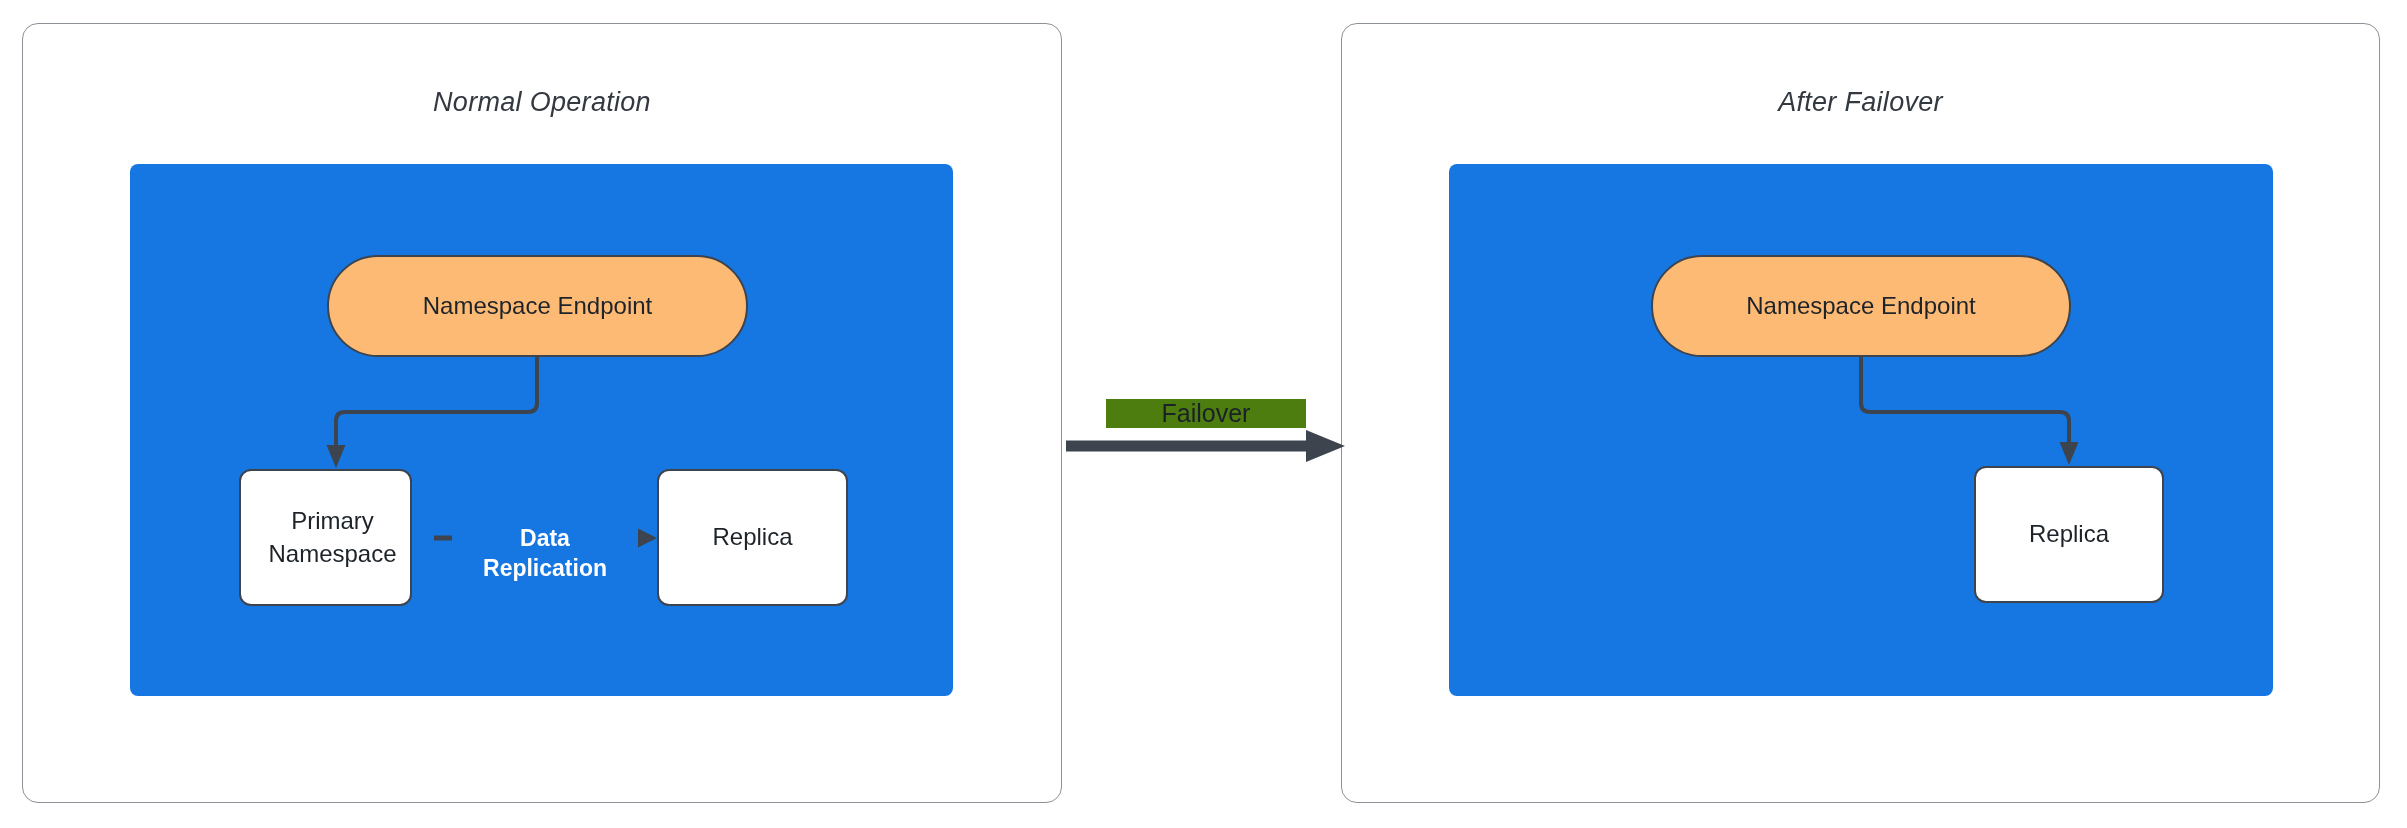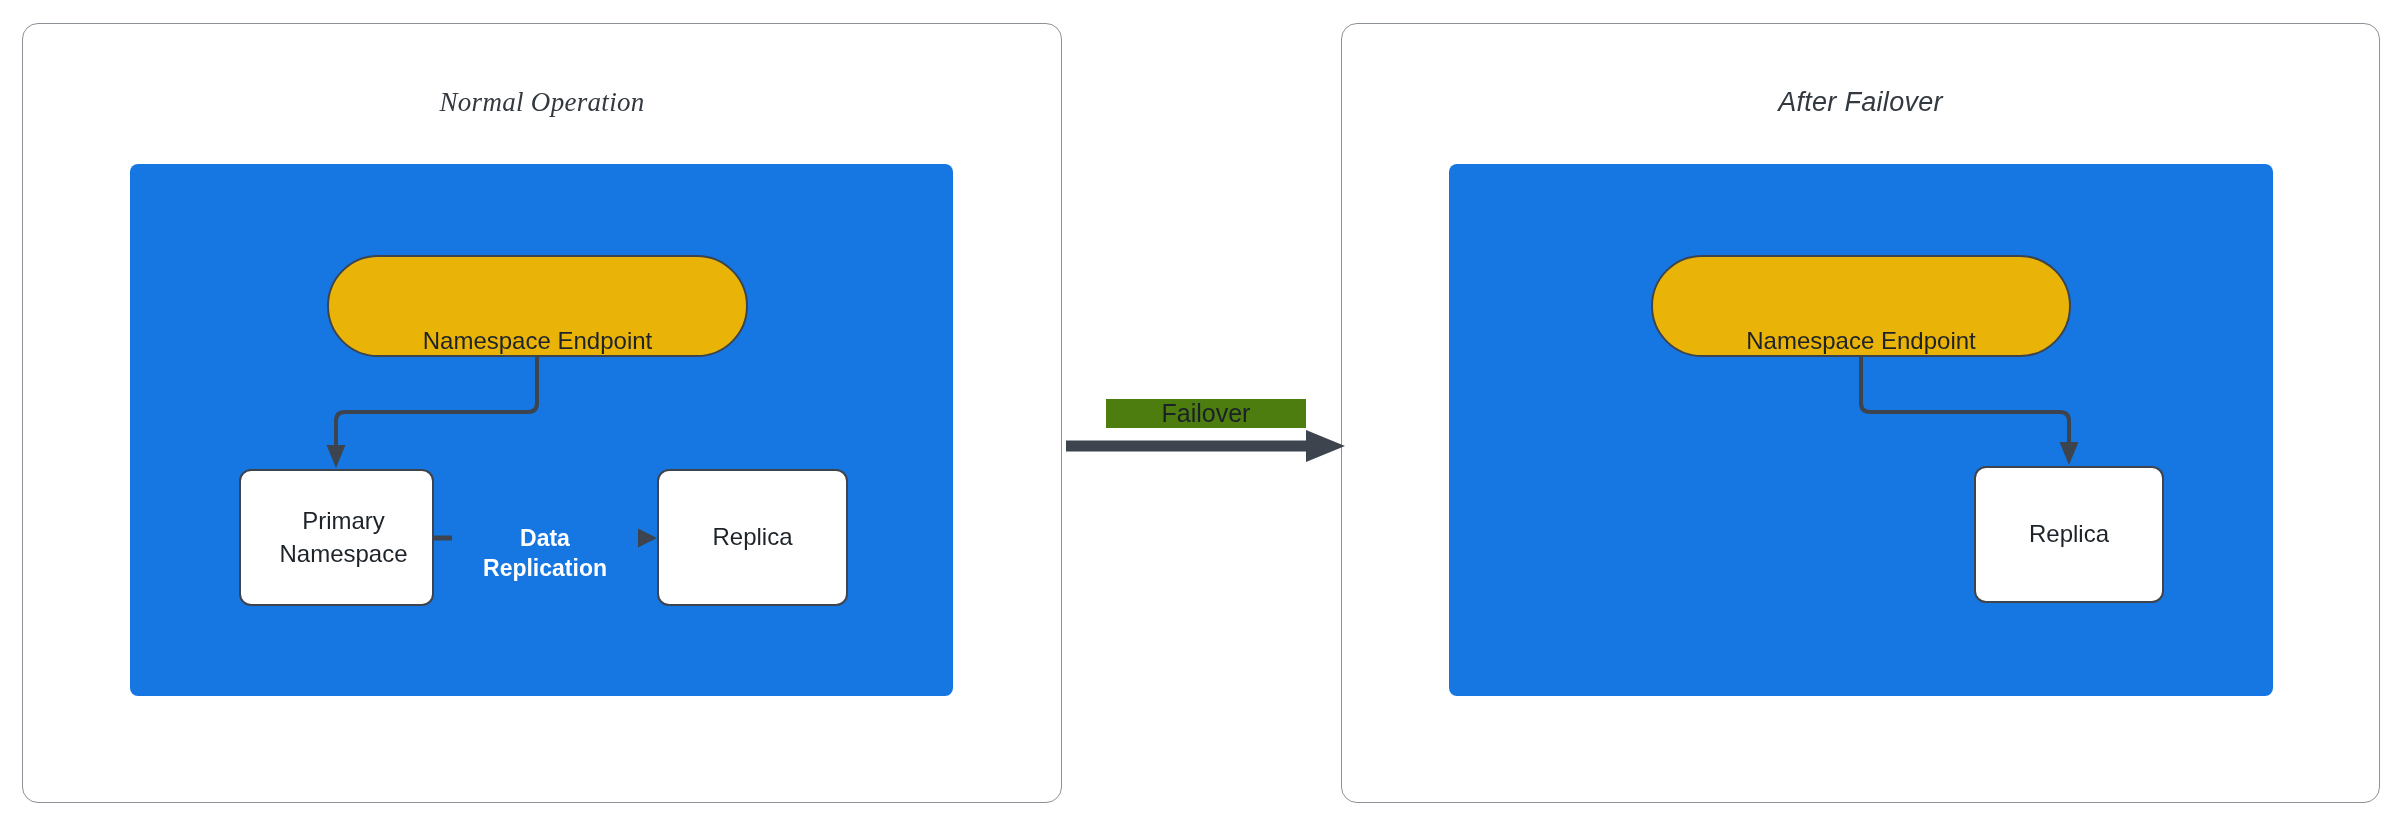--- a/index.html
+++ b/index.html
@@ -31,25 +31,25 @@
     color: #333940;
     letter-spacing: 0.3px;
   }
   .blue-container {
     position: absolute;
     background: #1677e2;
     border-radius: 8px;
   }
   .pill {
     position: absolute;
-    background: #eab308;
+    background: #fdba74;
     border: 2.5px solid #3d444d;
     border-radius: 999px;
     display: flex;
-    align-items: flex-end;
+    align-items: center;
     justify-content: center;
     font-size: 24px;
     color: #1d2329;
     box-sizing: border-box;
   }
   .node {
     position: absolute;
     background: #ffffff;
     border: 2px solid #3d444d;
     border-radius: 12px;
@@ -92,30 +92,30 @@
     color: #1b2128;
     background: #4d7c0f;
   }
 </style>
 </head>
 <body>
 
 <div class="canvas">
 
   <div class="panel" style="left:22px; top:23px; width:1040px; height:780px;">
-    <div class="panel-title" style="top:63px;font-family:Liberation Serif, serif;">Normal Operation</div>
+    <div class="panel-title" style="top:63px;">Normal Operation</div>
   </div>
 
   <div class="blue-container" style="left:130px; top:164px; width:823px; height:532px;"></div>
 
   <div class="pill" style="left:327px; top:255px; width:421px; height:102px;">
     <span>Namespace Endpoint</span>
   </div>
 
-  <div class="node" style="left:239px; top:469px; width:195px; height:137px;padding-left:28px;">
+  <div class="node" style="left:239px; top:469px; width:173px; height:137px;padding-left:28px;">
     <span>Primary Namespace</span>
   </div>
 
   <div class="node" style="left:657px; top:469px; width:191px; height:137px;">
     <span>Replica</span>
   </div>
 
   <div class="panel" style="left:1341px; top:23px; width:1039px; height:780px;">
     <div class="panel-title" style="top:63px;">After Failover</div>
   </div>

